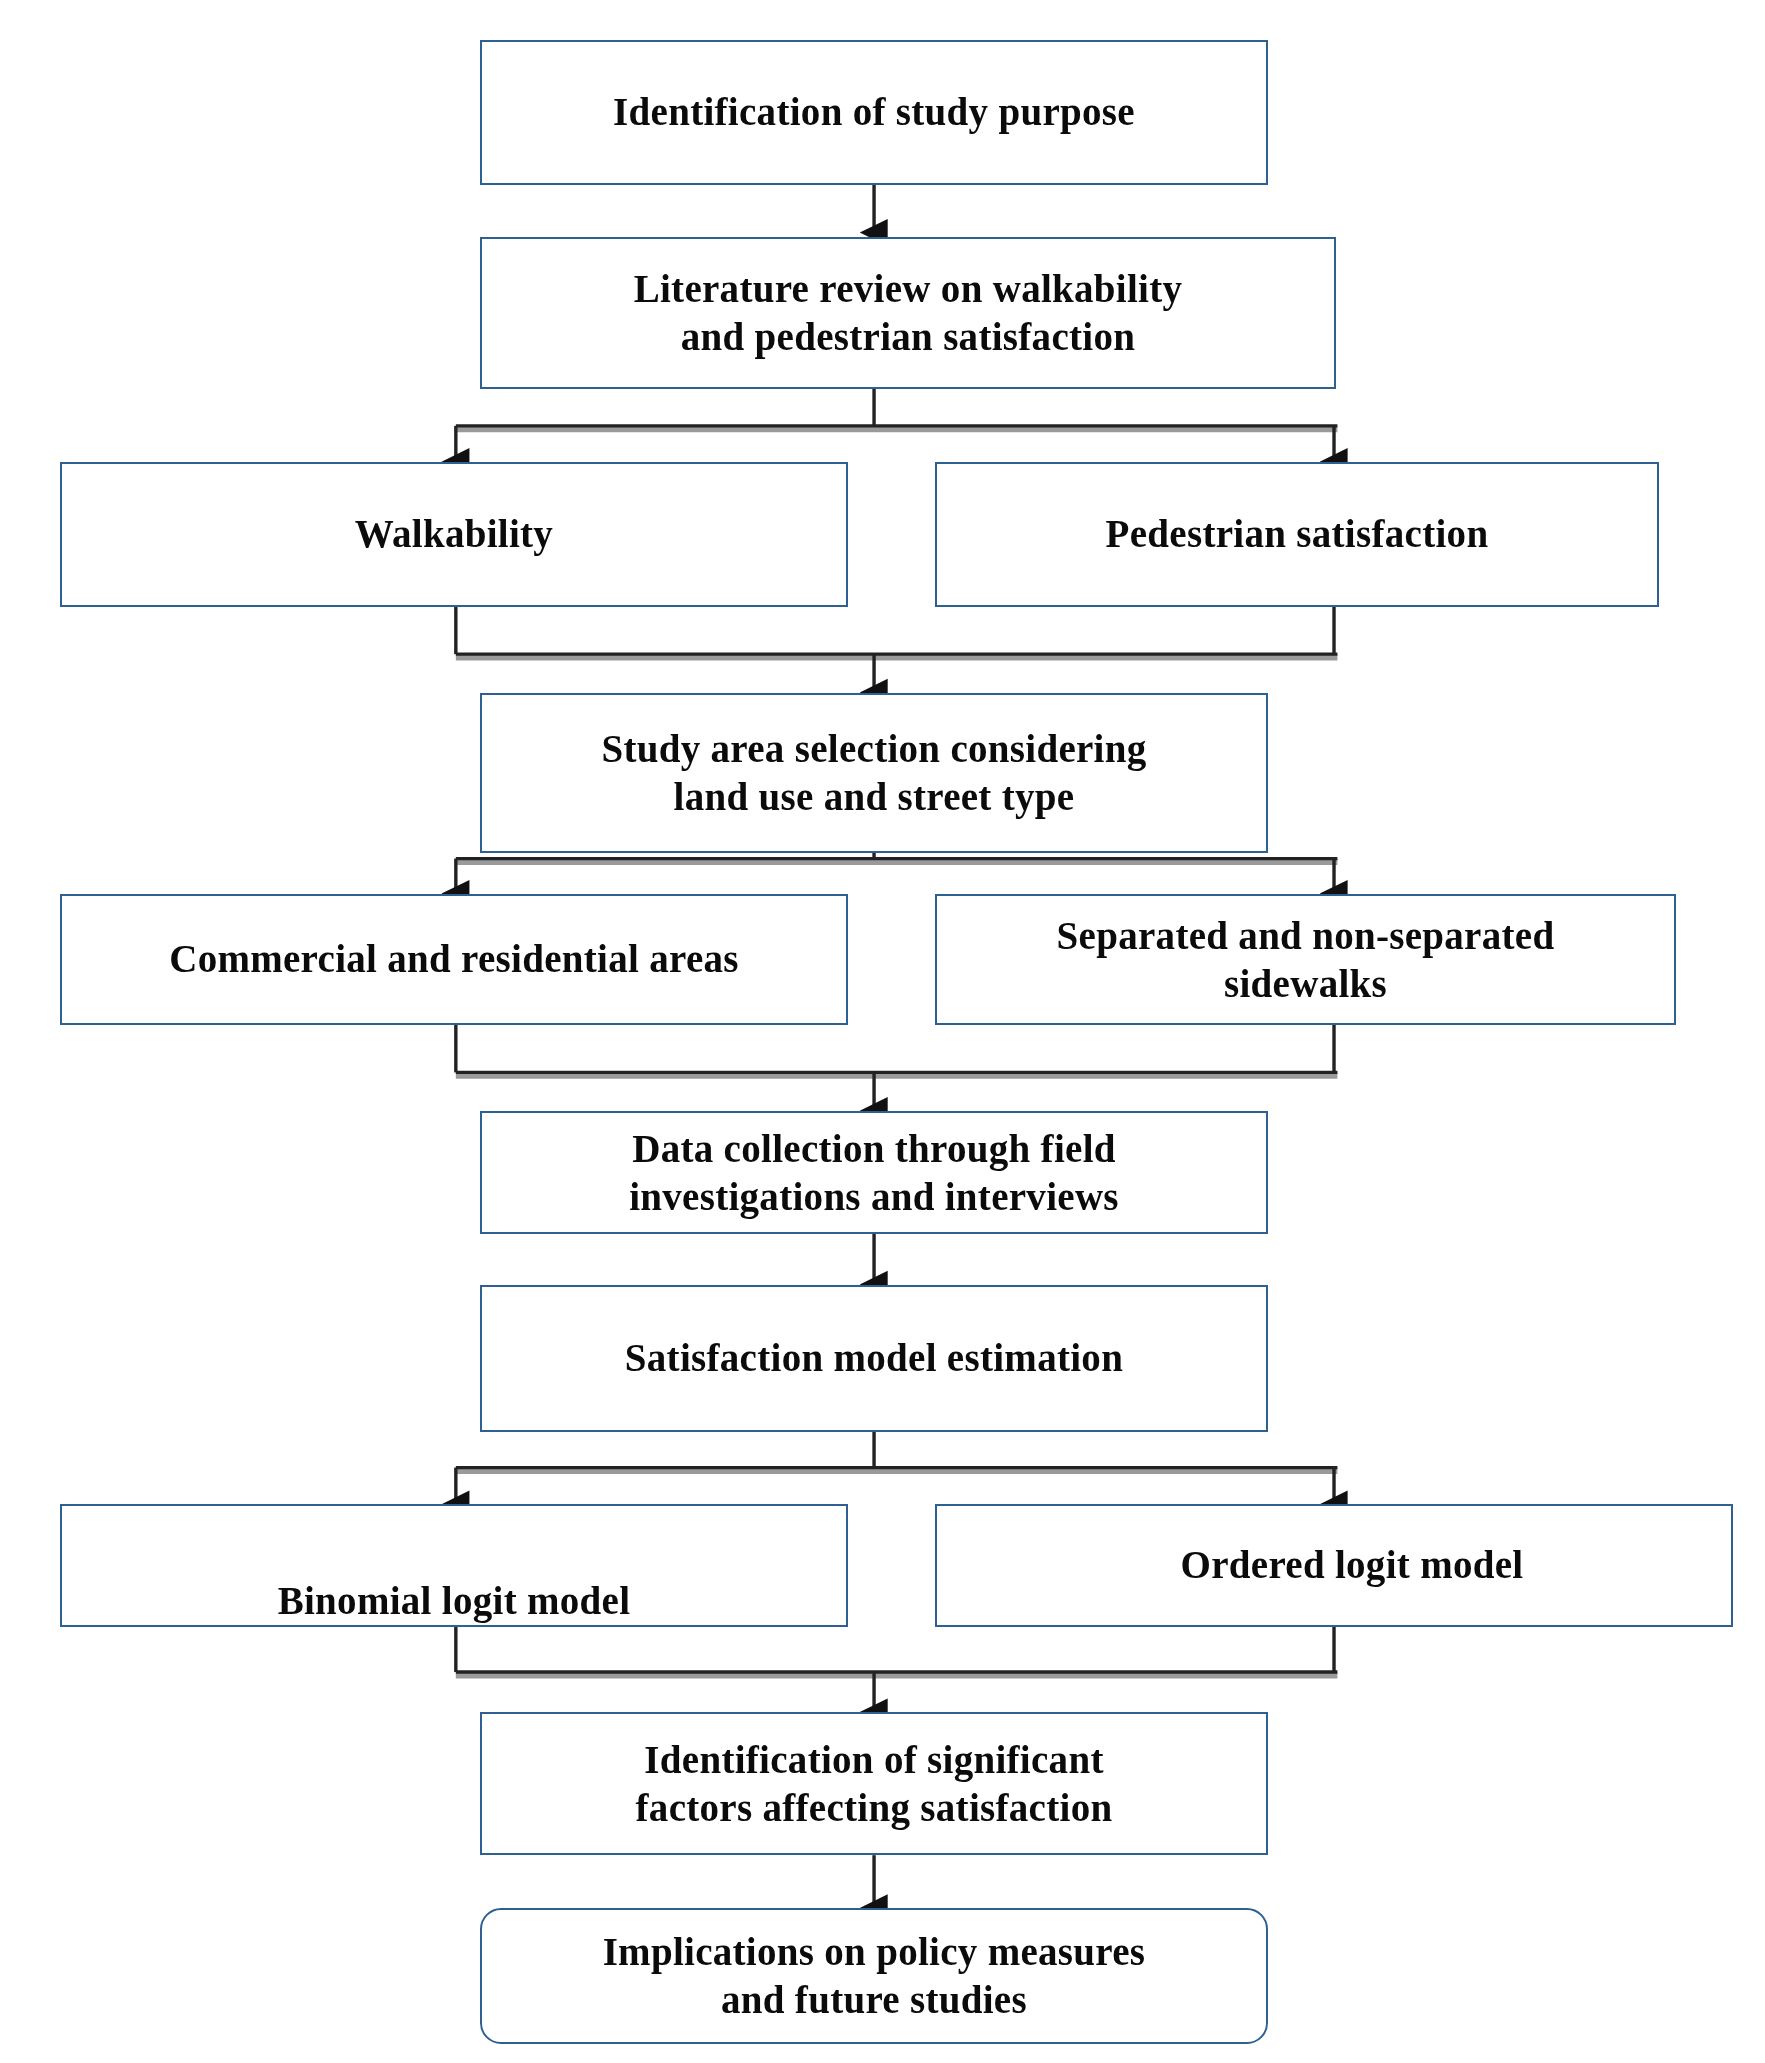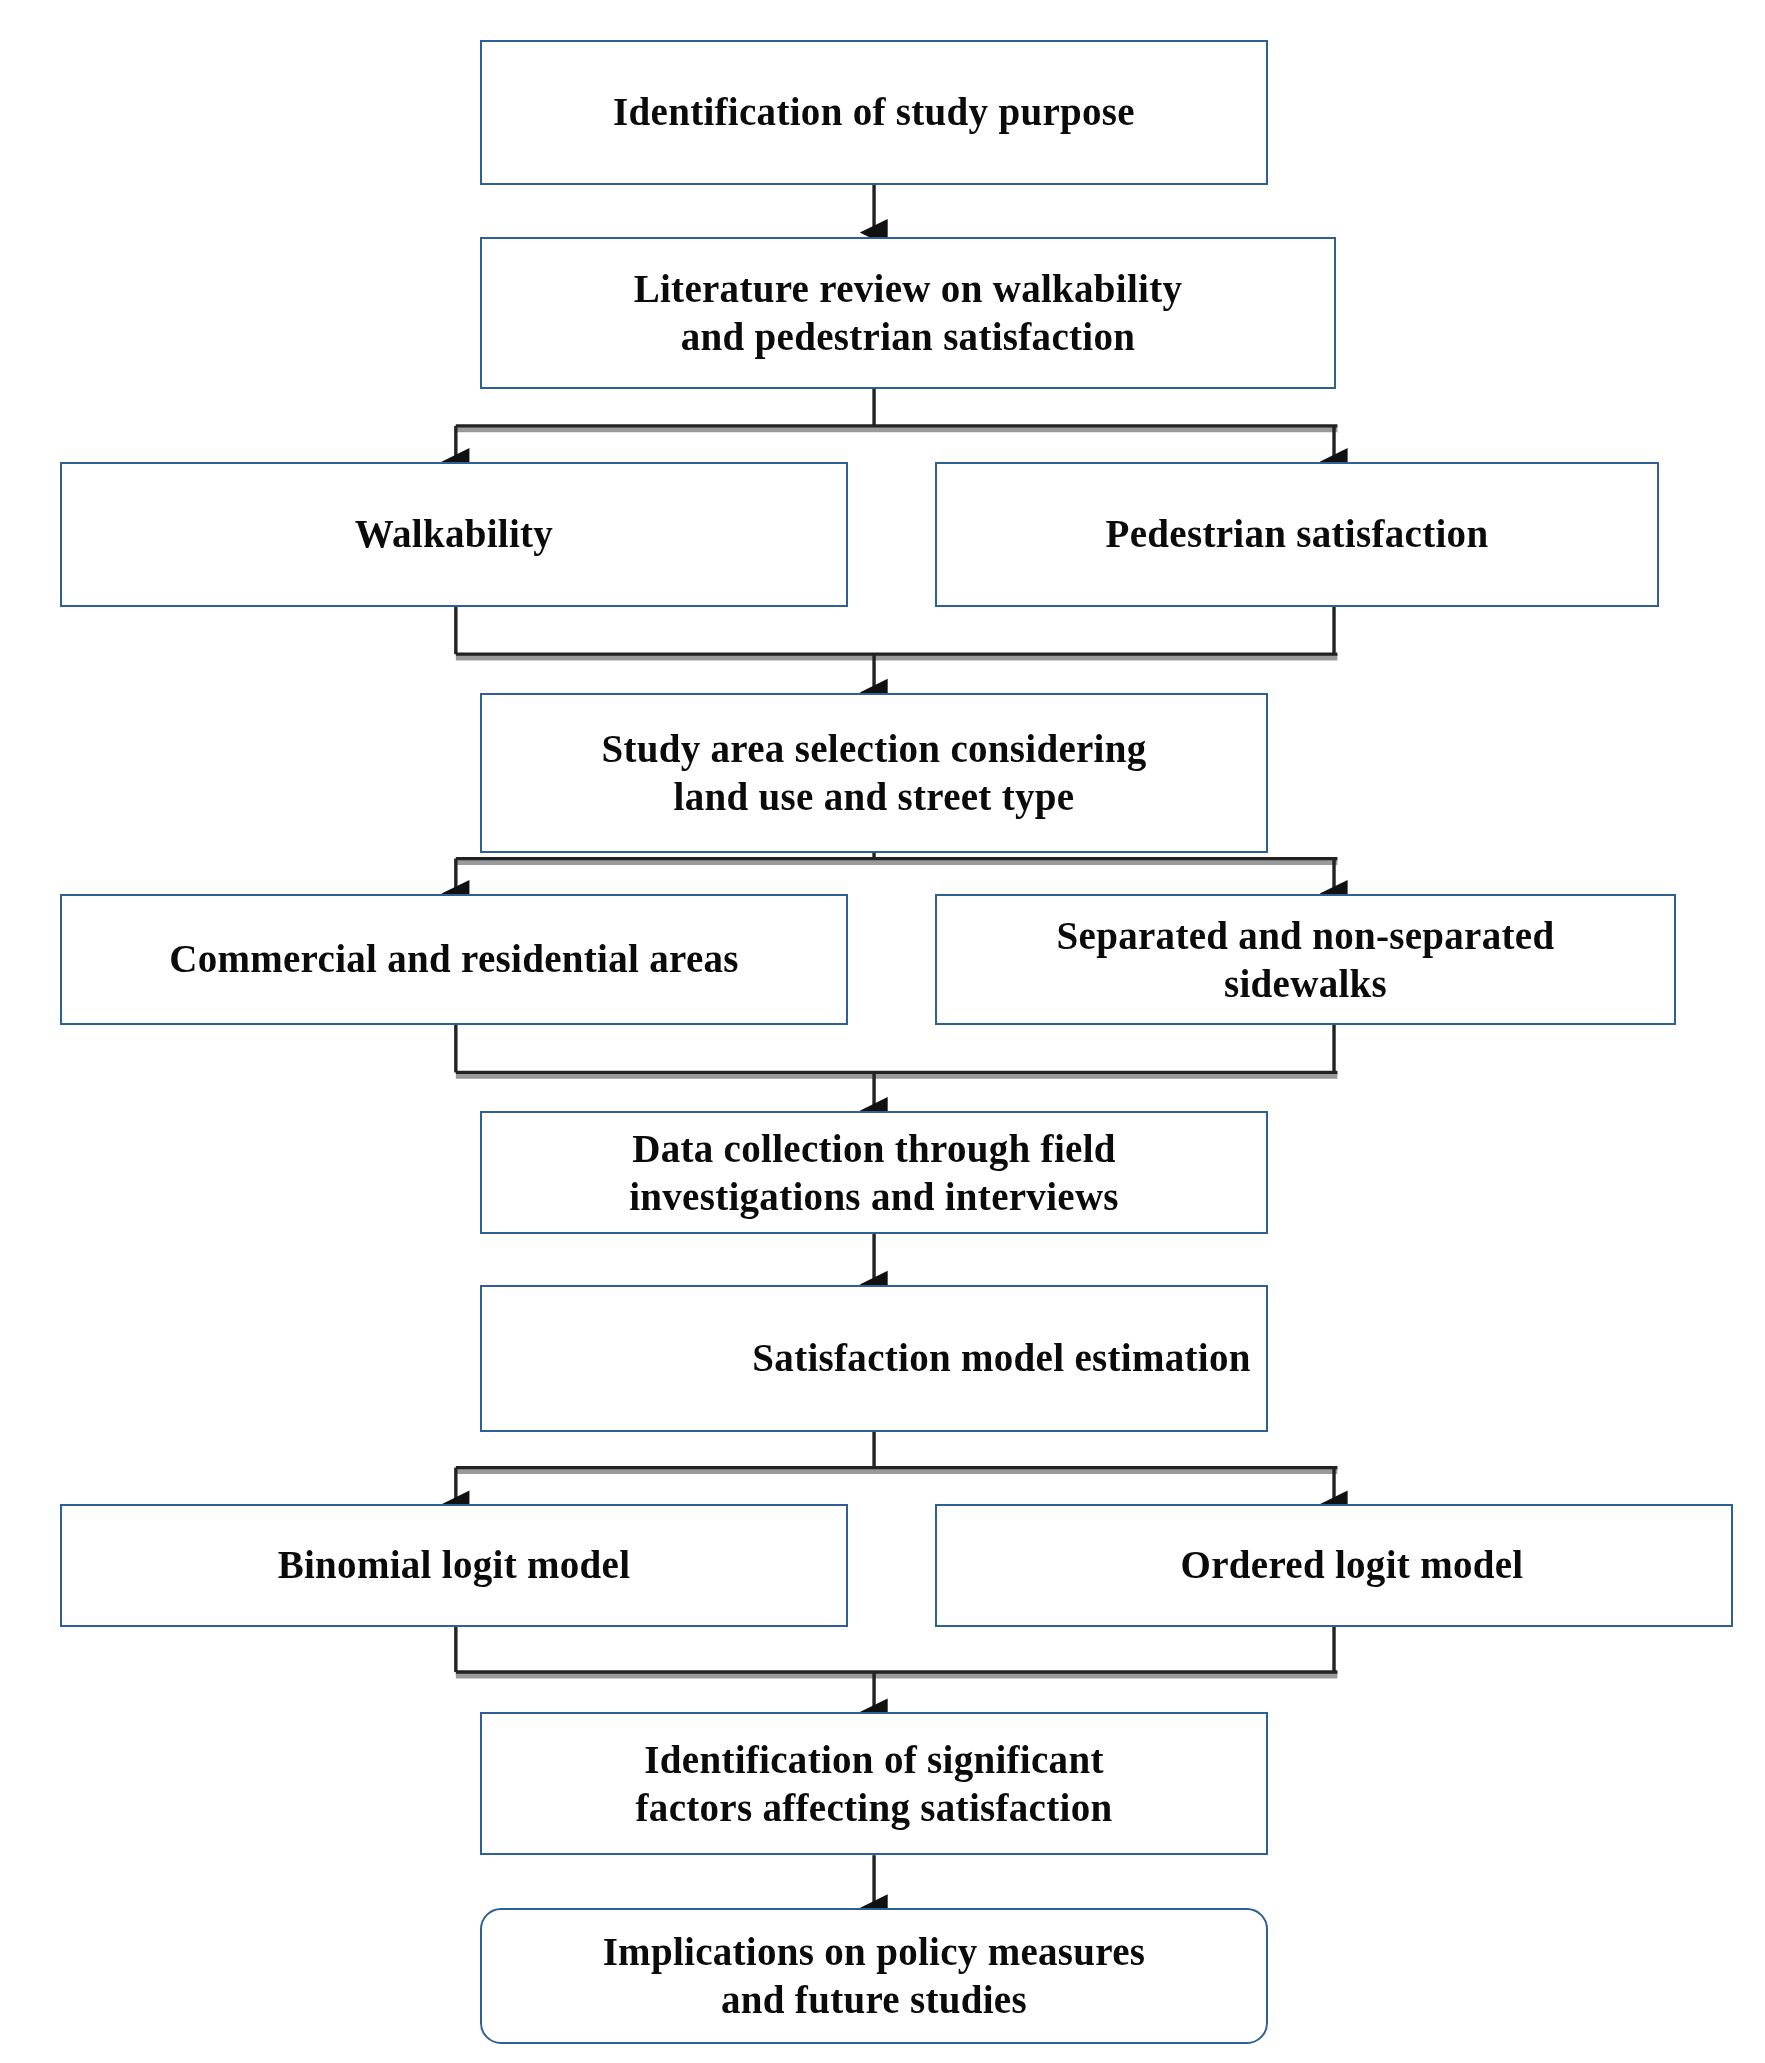--- a/index.html
+++ b/index.html
@@ -156,25 +156,25 @@
   <div class="node-box" style="left:935px; top:894px; width:741px; height:131px;">
     <span class="node-label two-line">Separated and non-separated
 sidewalks</span>
   </div>
 
   <div class="node-box" style="left:480px; top:1111px; width:788px; height:123px;">
     <span class="node-label two-line">Data collection through field
 investigations and interviews</span>
   </div>
 
-  <div class="node-box" style="left:480px; top:1285px; width:788px; height:147px;justify-content:flex-end;">
+  <div class="node-box" style="left:480px; top:1285px; width:788px; height:147px;">
     <span class="node-label">Satisfaction model estimation</span>
   </div>
 
-  <div class="node-box" style="left:60px; top:1504px; width:788px; height:123px;">
+  <div class="node-box" style="left:60px; top:1504px; width:788px; height:123px;align-items:flex-end;">
     <span class="node-label">Binomial logit model</span>
   </div>
 
   <div class="node-box" style="left:935px; top:1504px; width:798px; height:123px;padding-left:36px;">
     <span class="node-label">Ordered logit model</span>
   </div>
 
   <div class="node-box" style="left:480px; top:1712px; width:788px; height:143px;">
     <span class="node-label two-line">Identification of significant
 factors affecting satisfaction</span>

